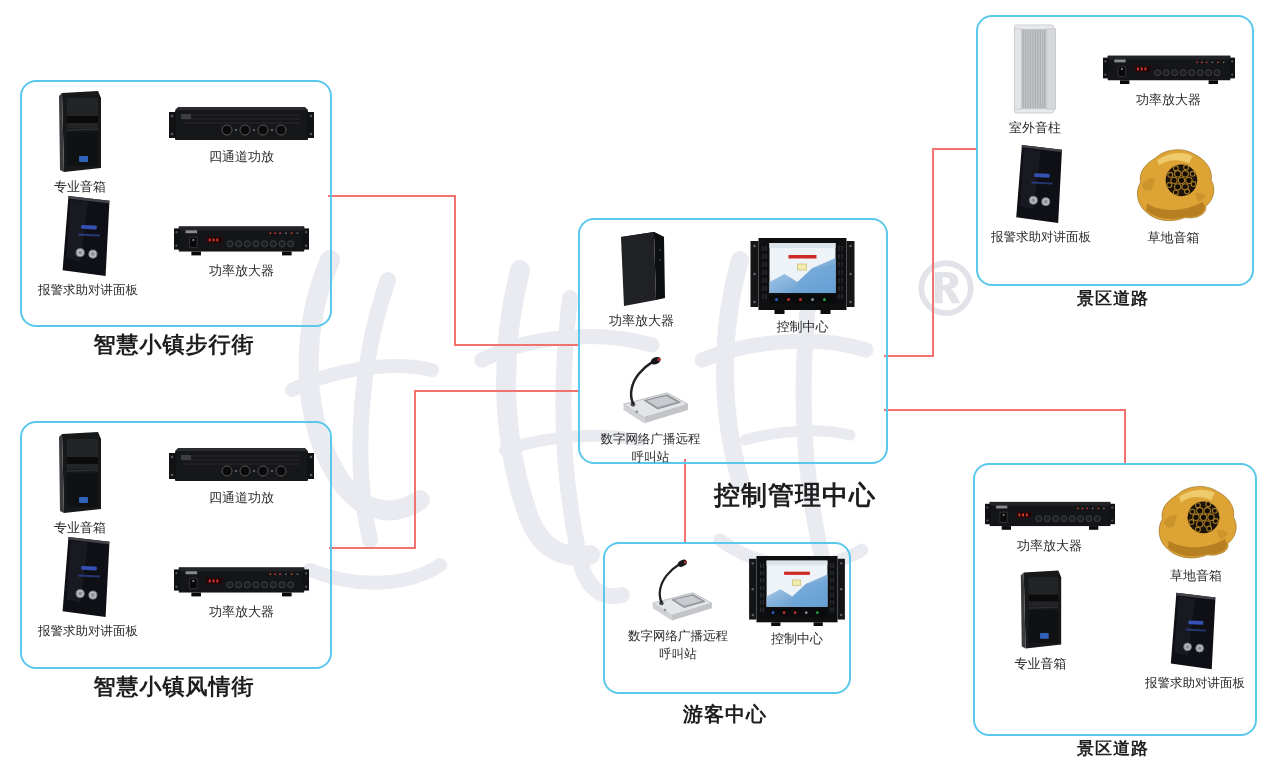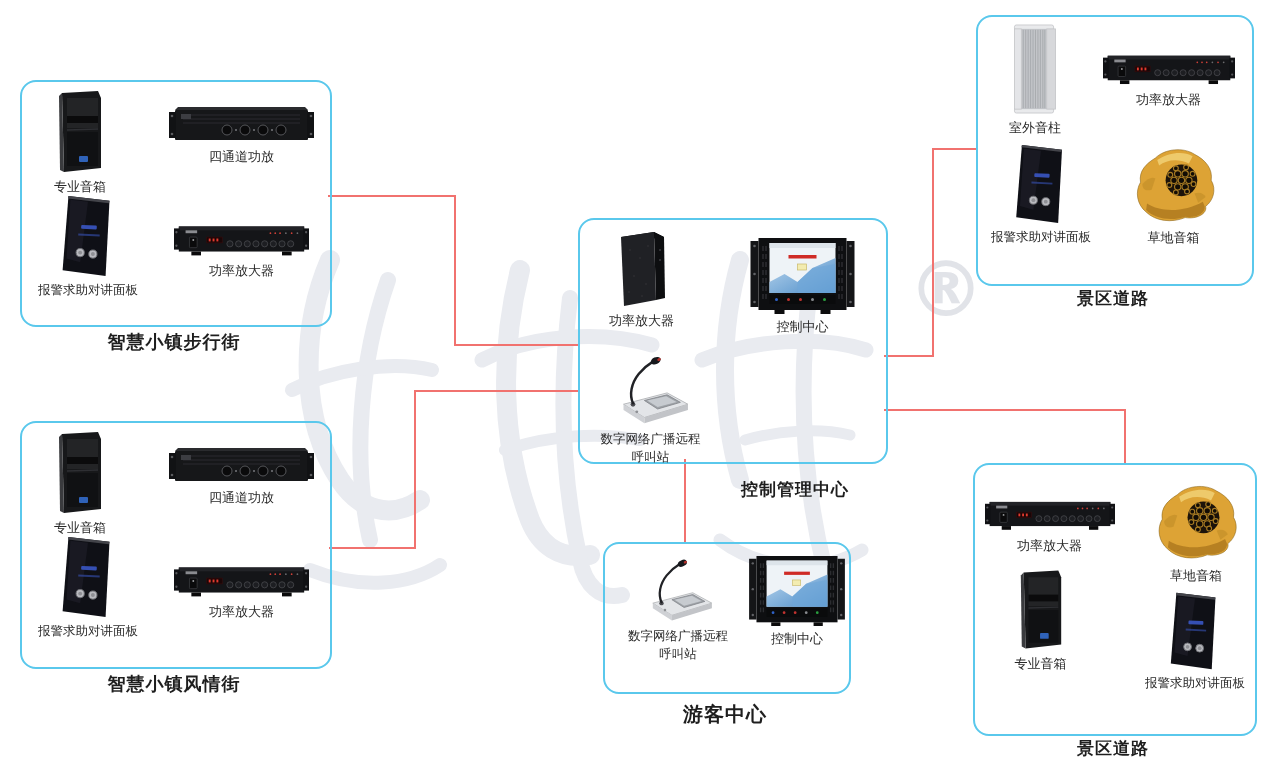--- a/index.html
+++ b/index.html
@@ -3,21 +3,21 @@
 <meta charset="utf-8">
 <style>
   html,body{margin:0;padding:0;background:#fff;}
   .canvas{position:relative;width:1272px;height:772px;background:#ffffff;overflow:hidden;
           font-family:"Liberation Sans","DejaVu Sans",sans-serif;}
   .wm{position:absolute;z-index:0;}
   .regmark{position:absolute;z-index:0;color:#e1e3e8;font-weight:bold;font-size:76px;line-height:1;
            font-family:"DejaVu Sans",sans-serif;}
   .zone{position:absolute;z-index:1;border:2px solid #5ac8ec;border-radius:16px;background:transparent;}
   .zone-title{position:absolute;z-index:2;text-align:center;font-weight:bold;color:#1e1e1e;
-              font-size:18px;letter-spacing:1px;}
+              font-size:22px;letter-spacing:1px;}
   .conn{position:absolute;z-index:1;background:#f1726f;}
   .cell{position:absolute;z-index:2;display:flex;flex-direction:column;align-items:center;}
   .dev{display:block;}
   .dev-label{margin-top:4px;font-size:13px;color:#2a2a2a;white-space:nowrap;text-align:center;line-height:1.35;}
   .dev-label.small{font-size:12.5px;}
 </style>
 </head>
 <body>
 
 <div class="canvas">
@@ -324,21 +324,21 @@
       <div class="dev-label">控制中心</div>
     </div>
     <div class="cell" style="left:3px;top:135px;width:135px">
       <svg class="dev" width="88" height="72">
           <use href="#sym-callst"></use>
         </svg>
       <div class="dev-label small">数字网络广播远程</div>
       <div class="dev-label small" style="margin-top:1px">呼叫站</div>
     </div>
   </div>
-  <div class="zone-title" style="left:640px;top:478px;width:310px;font-size:17px">控制管理中心</div>
+  <div class="zone-title" style="left:640px;top:478px;width:310px;font-size:26px">控制管理中心</div>
 
   <div class="zone" style="left:603px;top:542px;width:244px;height:148px">
     <div class="cell" style="left:8px;top:14px;width:130px">
       <svg class="dev" width="80" height="66">
           <use href="#sym-callst"></use>
         </svg>
       <div class="dev-label small">数字网络广播远程</div>
       <div class="dev-label small" style="margin-top:1px">呼叫站</div>
     </div>
     <div class="cell" style="left:142px;top:12px;width:100px">

